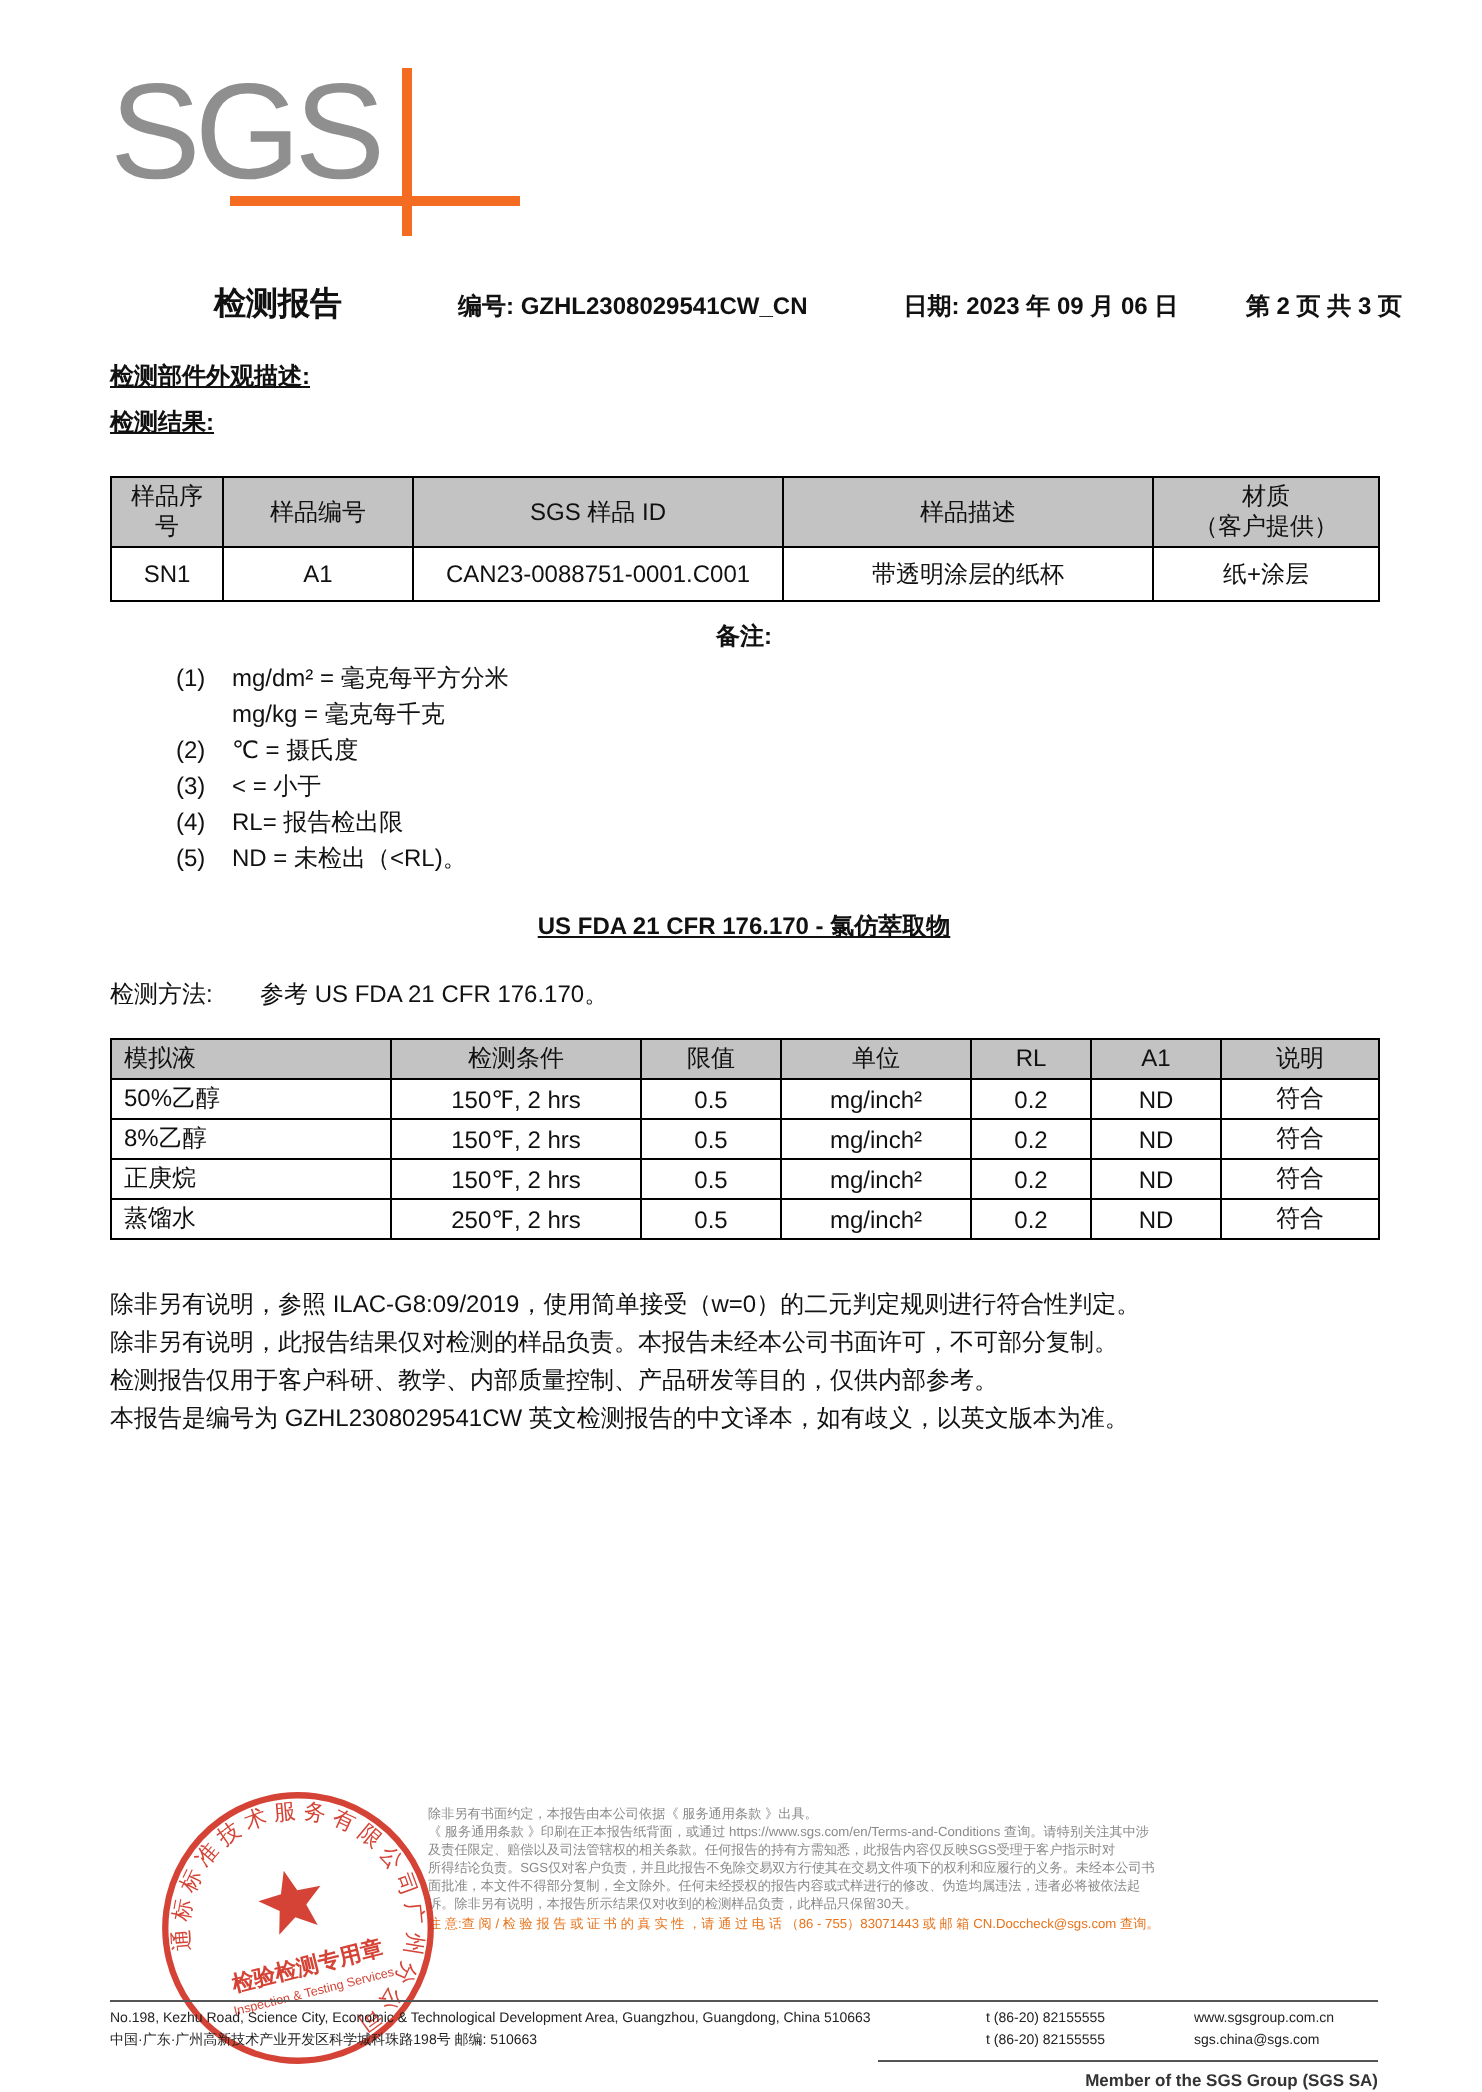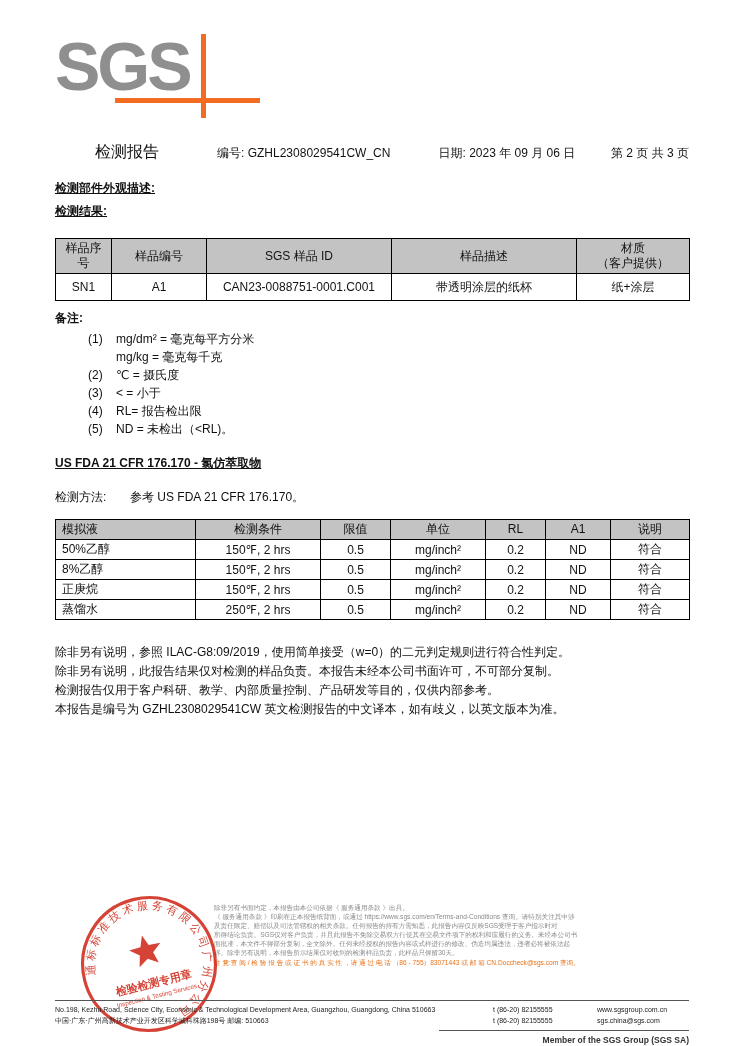--- a/index.html
+++ b/index.html
@@ -3,46 +3,46 @@
 <meta charset="utf-8">
 <style>
   html,body{margin:0;padding:0;}
   body{
     width:741px;height:1046px;background:#ffffff;position:relative;
     font-family:"Liberation Sans","DejaVu Sans",sans-serif;color:#111;
     font-size:12px;overflow:hidden;
   }
   
   .logo{position:absolute;left:55px;top:26px;width:170px;height:90px;}
-  .logo-text{font-size:68px;font-weight:bold;color:#8f8f8f;letter-spacing:-3px;line-height:80px;font-family:"Liberation Sans","DejaVu Sans",sans-serif;}
+  .logo-text{font-size:68px;font-weight:normal;color:#8f8f8f;letter-spacing:-3px;line-height:80px;font-family:"Liberation Sans","DejaVu Sans",sans-serif;}
   .logo-vbar{position:absolute;left:146px;top:8px;width:5px;height:84px;background:#f36c21;}
   .logo-hbar{position:absolute;left:60px;top:72px;width:145px;height:5px;background:#f36c21;}
   
-  .header{position:absolute;left:55px;top:142px;width:634px;display:flex;align-items:baseline;font-weight:normal;}
+  .header{position:absolute;left:67px;top:142px;width:634px;display:flex;align-items:baseline;font-weight:bold;}
   .header .title{font-size:16px;margin-left:40px;}
   .header .h-no{margin-left:58px;font-size:12px;}
   .header .h-date{margin-left:48px;font-size:12px;}
   .header .h-page{margin-left:auto;font-size:12px;}
   
   .content{position:absolute;left:55px;top:180px;width:634px;}
   .sec-head{font-weight:bold;text-decoration:underline;font-size:12px;}
   .results-head{margin-bottom:18px;}
   .appear-head{margin-bottom:6px;}
   table{border-collapse:collapse;width:634px;table-layout:fixed;border-radius:17px;}
   th,td{border:1px solid #000;font-size:12px;font-weight:normal;text-align:center;padding:2px 3px;}
   thead th{background:#c3c3c3;white-space:pre-line;line-height:1.25;}
   .sample-table td{height:22px;}
   
   .notes{margin-top:9px;}
-  .notes-head{font-weight:bold;margin-bottom:3px;}
+  .notes-head{font-weight:bold;margin-bottom:3px;text-align:center;}
   .note-item{display:flex;line-height:18px;}
   .note-num{width:28px;margin-left:33px;flex:none;}
   .note-text{flex:1;}
   
-  .fda-head{margin-top:17px;font-weight:bold;text-decoration:underline;}
+  .fda-head{margin-top:17px;font-weight:bold;text-decoration:underline;text-align:center;}
   .method-row{margin-top:17px;display:flex;}
   .method-label{width:75px;flex:none;}
   
   .result-table{margin-top:13px;}
   .result-table td{height:15px;padding:1px 4px;}
   .result-table td.cell-left, .result-table th.cell-left{text-align:left;padding-left:6px;}
   
   .paras{margin-top:23px;line-height:19px;}
   
   .legal{position:absolute;left:214px;top:903px;width:478px;font-size:6.6px;line-height:9px;color:#8a8a8a;text-align:justify;}

